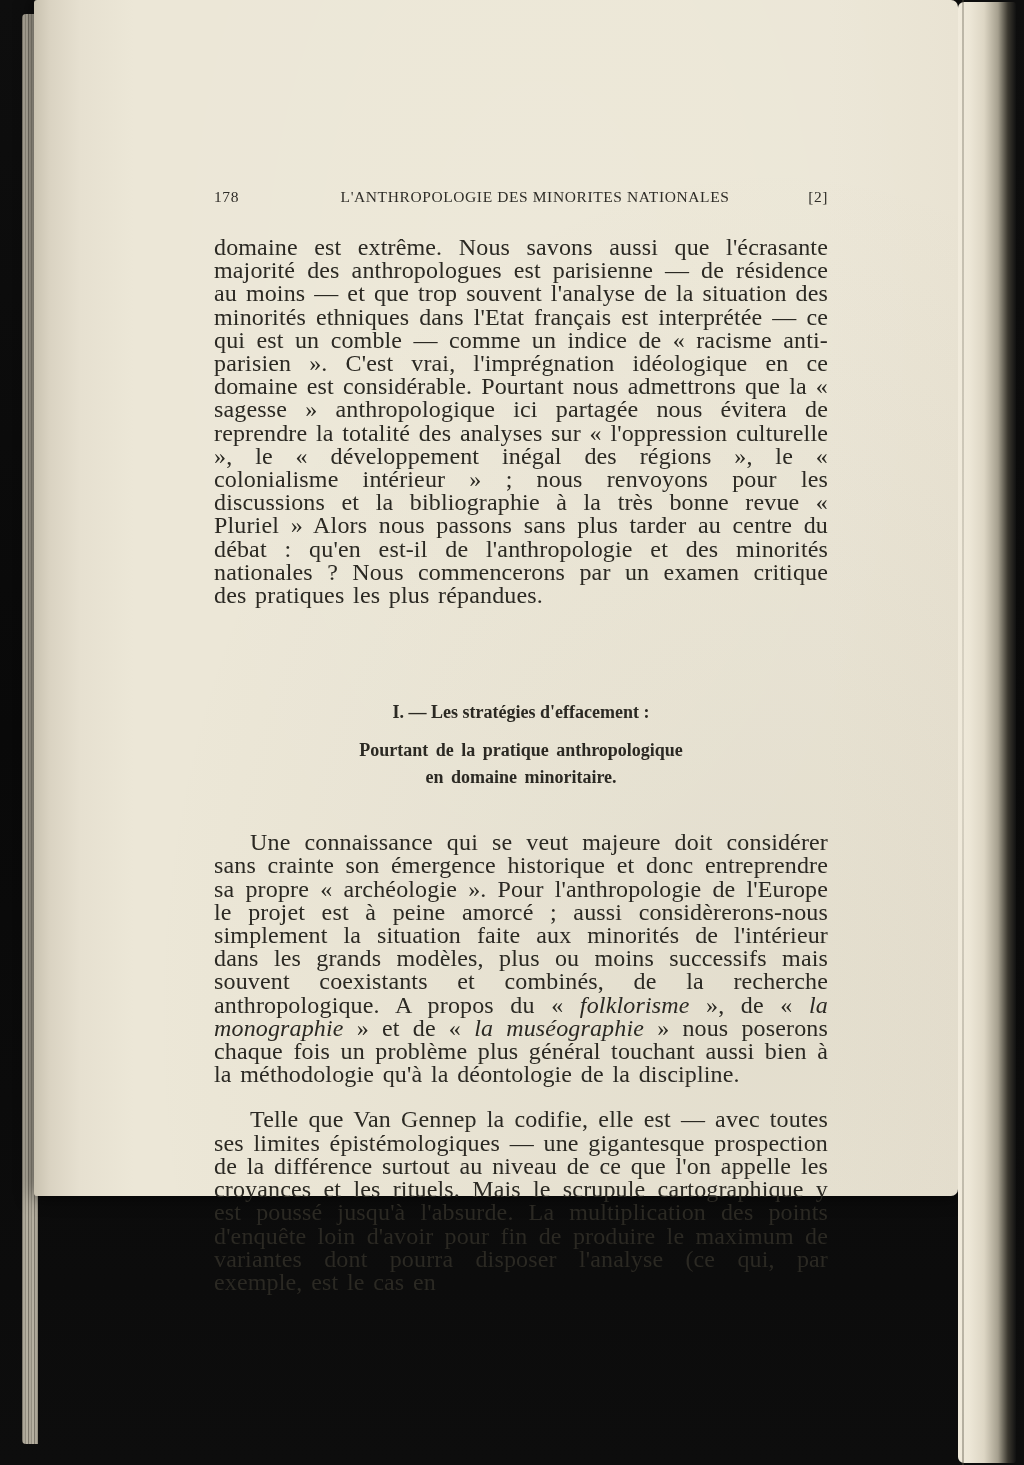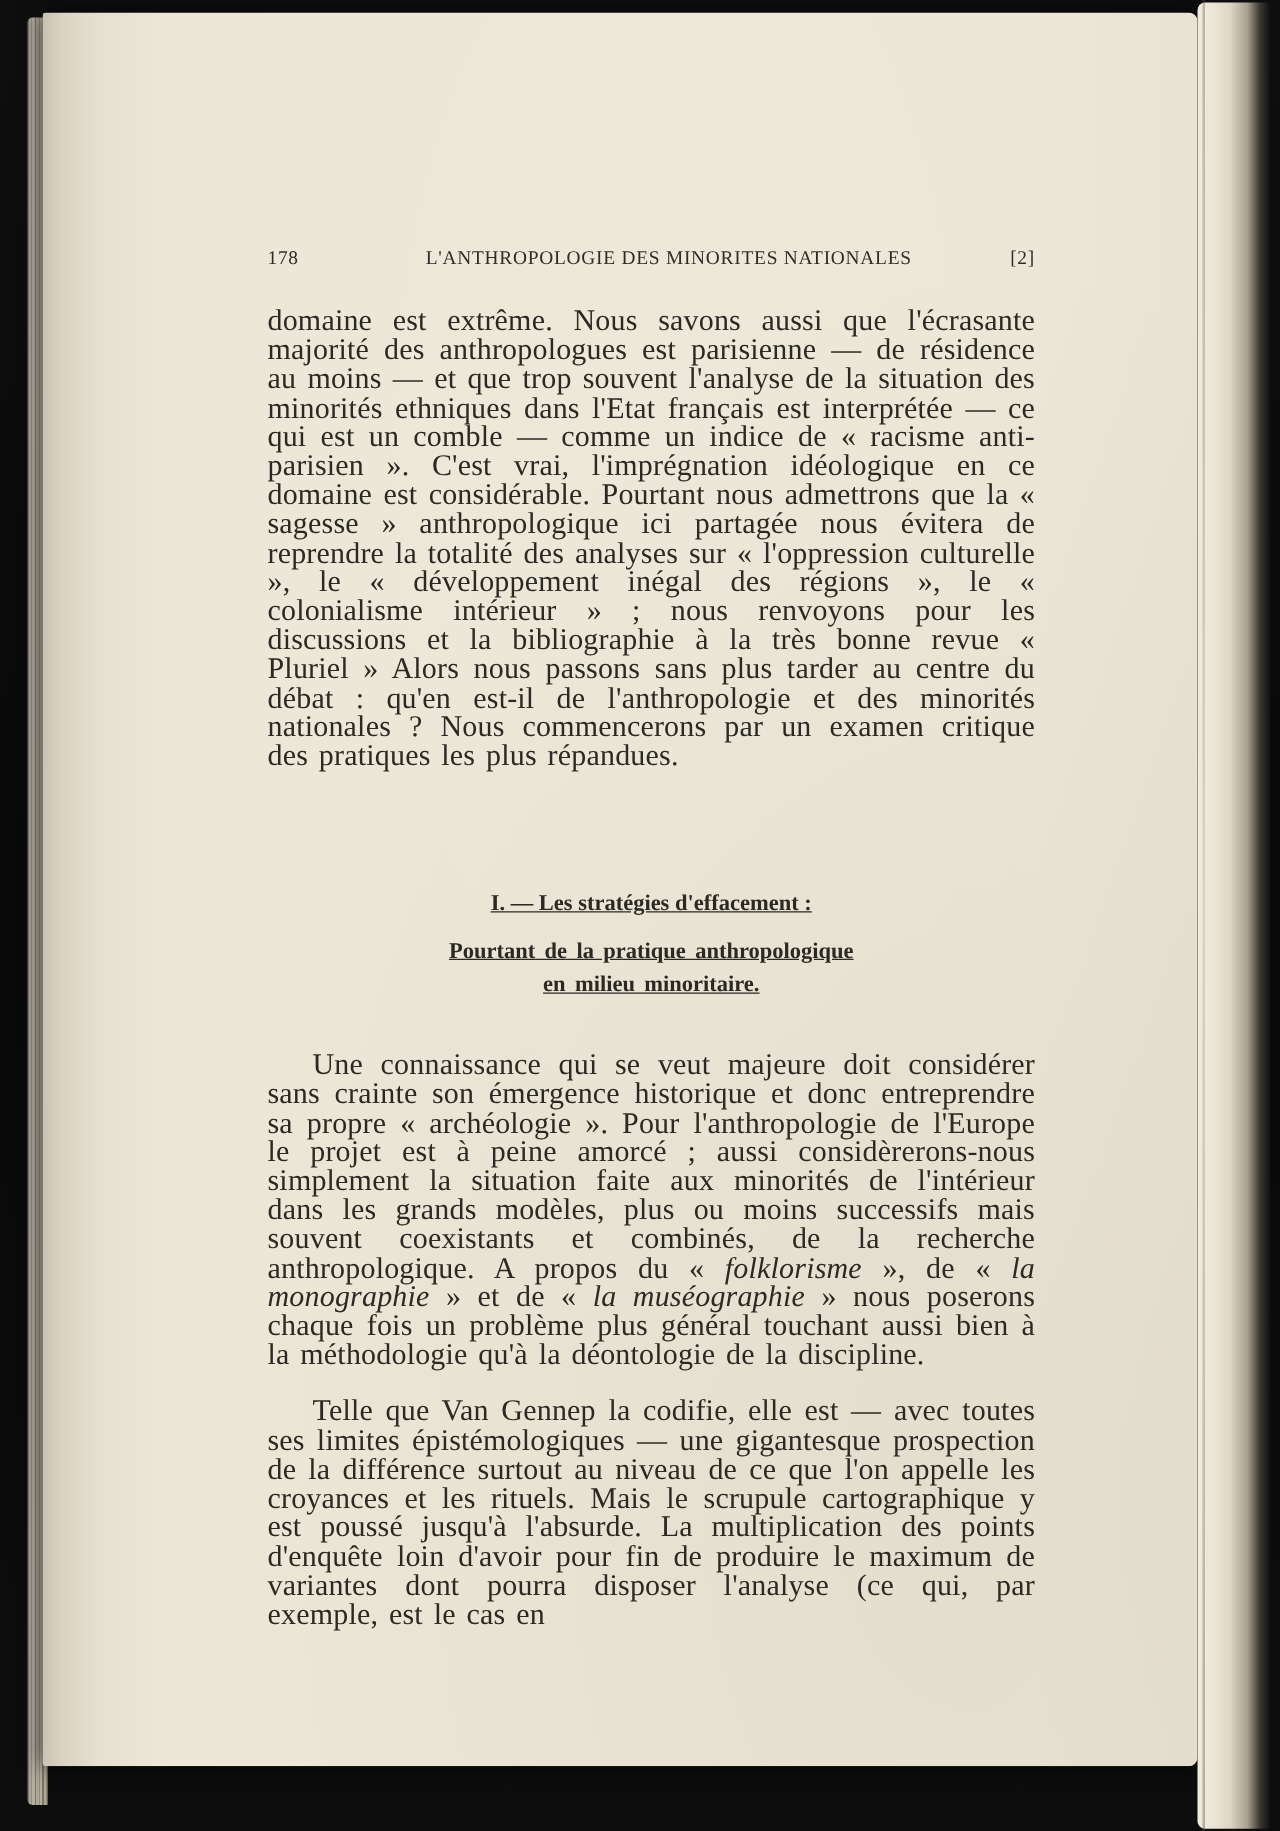--- a/index.html
+++ b/index.html
@@ -17,21 +17,21 @@
   
   .page-stack {
     position:absolute; left:22px; top:14px; width:16px; height:1430px;
     border-radius:4px 0 0 4px;
     background:repeating-linear-gradient(90deg,
       #8f897b 0 1px, #c9c2b1 1px 3px, #aba595 3px 4px, #d3ccba 4px 6px);
     opacity:.85;
   }
   
   .page {
-    position:absolute; left:34px; top:10px; width:924px; height:1403px;
+    position:absolute; left:34px; top:0; width:924px; height:1196px;
     border-radius:3px 7px 7px 3px;
     background:
       radial-gradient(ellipse at 55% 25%, rgba(255,255,255,0.05), transparent 65%),
       radial-gradient(ellipse at 80% 85%, rgba(120,110,90,0.08), transparent 60%),
       linear-gradient(90deg,#c9c2b0 0px,#dad3c2 16px,#e6e0d0 46px,#ece7d7 100px,#ece7d7 86%,#e9e3d3 100%);
     box-shadow: 0 0 18px rgba(0,0,0,0.7);
     color:#2a2823;
   }
   
   .next-page {
@@ -63,21 +63,21 @@
   .running-header .marker { width:50px; text-align:right; }
   p.body {
     font-size:24px; line-height:23.2px;
     letter-spacing:0.15px; word-spacing:2.5px;
     text-align:justify; color:#2b2923;
   }
   p.indent { text-indent:36px; }
   .section-heading {
     margin-top:92px;
     text-align:center; font-weight:bold;
-    font-size:18px; color:#2b2923;text-decoration:underline;
+    font-size:18px; color:#2b2923;
   }
   .section-heading .hl1 { margin-bottom:12px; line-height:26px; }
   .section-heading .hl2 { line-height:27px; word-spacing:3px; }
   .section-heading .hl3 { line-height:27px; word-spacing:3px; }
   .after-heading { margin-top:40px; }
   .subsection {
     margin-top:36px; margin-left:38px;
     font-size:18.5px; color:#2b2923;
     word-spacing:3px;
   }
@@ -98,21 +98,21 @@
         <span class="pagenum">178</span>
         <span class="title">L'ANTHROPOLOGIE DES MINORITES NATIONALES</span>
         <span class="marker">[2]</span>
       </div>
 
       <p class="body">domaine est extrême. Nous savons aussi que l'écrasante majorité des anthropologues est parisienne — de résidence au moins — et que trop souvent l'analyse de la situation des minorités ethniques dans l'Etat français est interprétée — ce qui est un comble — comme un indice de « racisme anti-parisien ». C'est vrai, l'imprégnation idéologique en ce domaine est considérable. Pourtant nous admettrons que la « sagesse » anthropologique ici partagée nous évitera de reprendre la totalité des analyses sur « l'oppression culturelle », le « développement inégal des régions », le « colonialisme intérieur » ; nous renvoyons pour les discussions et la bibliographie à la très bonne revue « Pluriel »  Alors nous passons sans plus tarder au centre du débat : qu'en est-il de l'anthropologie et des minorités nationales ? Nous commencerons par un examen critique des pratiques les plus répandues.</p>
 
       <div class="section-heading">
         <p class="hl1">I. — Les stratégies d'effacement :</p>
         <p class="hl2">Pourtant de la pratique anthropologique</p>
-        <p class="hl3">en milieu minoritaire.</p>
+        <p class="hl3">en domaine minoritaire.</p>
       </div>
 
       <p class="body indent after-heading"><span>Une connaissance qui se veut majeure doit considérer sans crainte son émergence historique et donc entreprendre sa propre « archéologie ». Pour l'anthropologie de l'Europe le projet est à peine amorcé ; aussi considèrerons-nous simplement la situation faite aux minorités de l'intérieur dans les grands modèles, plus ou moins successifs mais souvent coexistants et combinés, de la recherche anthropologique. A propos du « </span><em class="term">folklorisme</em><span> », de « </span><em class="term">la monographie</em><span> » et de « </span><em class="term">la muséographie</em><span> » nous poserons chaque fois un problème plus général touchant aussi bien à la méthodologie qu'à la déontologie de la discipline.</span></p>
 
 
       <p class="body indent para3">Telle que Van Gennep la codifie, elle est — avec toutes ses limites épistémologiques — une gigantesque prospection de la différence surtout au niveau de ce que l'on appelle les croyances et les rituels. Mais le scrupule cartographique y est poussé jusqu'à l'absurde. La multiplication des points d'enquête loin d'avoir pour fin de produire le maximum de variantes dont pourra disposer l'analyse (ce qui, par exemple, est le cas en</p>
 
     </div>
 
     <div class="stain"></div>

